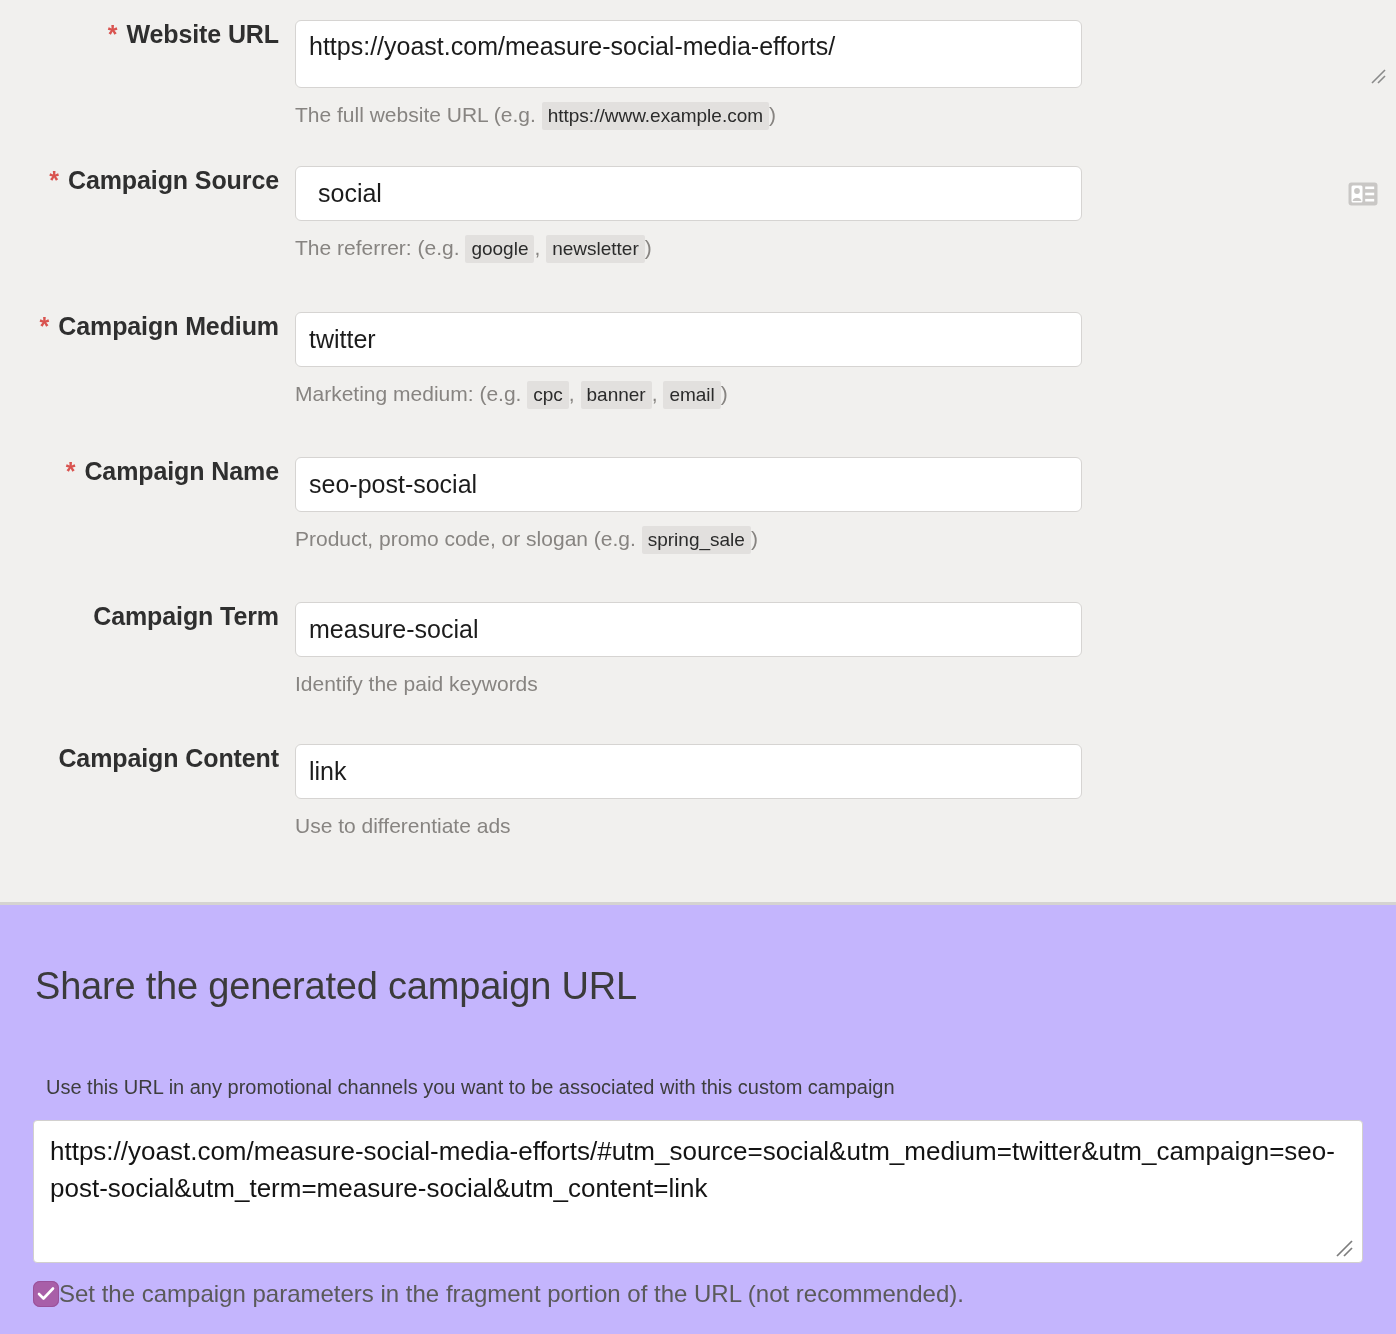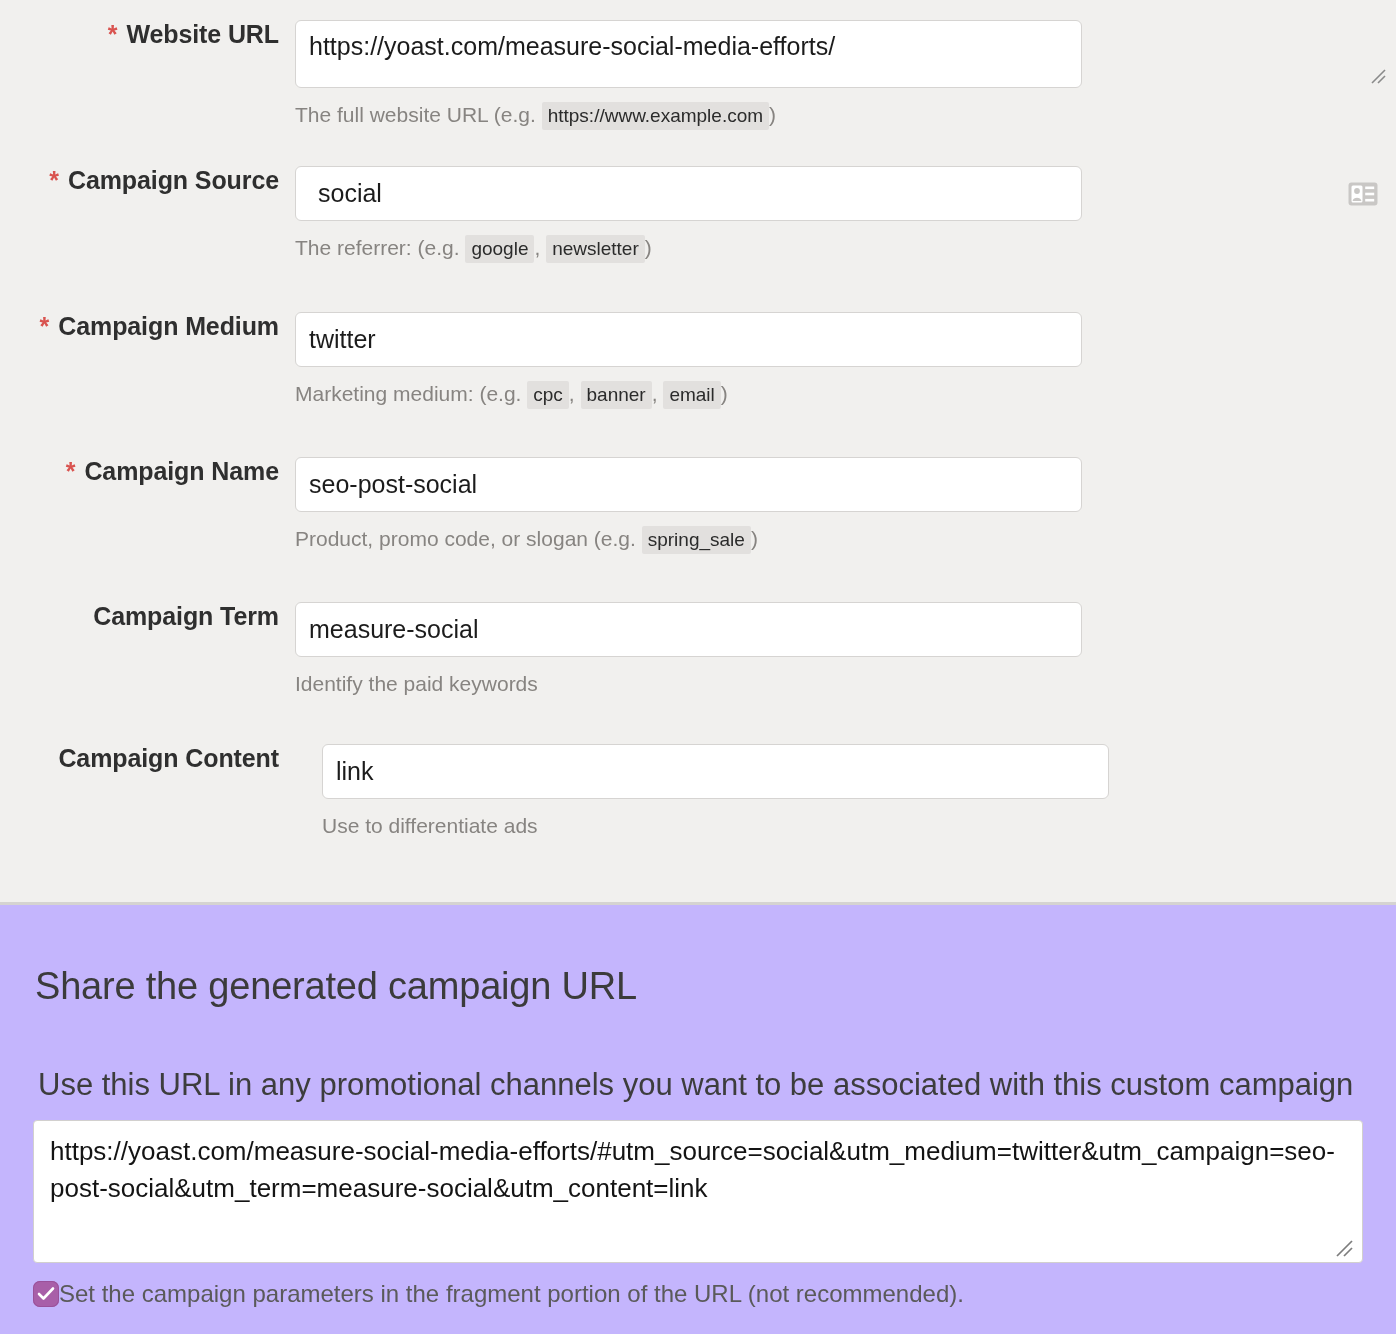--- a/index.html
+++ b/index.html
@@ -144,24 +144,24 @@
     color: #3b3b3b;
     letter-spacing: -0.2px;
     margin: 0;
     line-height: 1;
   }
 
   .share-sub {
     position: absolute;
     left: 34px;
     top: 160px;
-    font-size: 31px;
+    font-size: 20px;
     color: #3d3d3d;
     line-height: 1;
-    margin: 4px;
+    margin: 12px;
     white-space: nowrap;
   }
 
   .generated-url {
     position: absolute;
     left: 33px;
     top: 215px;
     width: 1330px;
     height: 143px;
     box-sizing: border-box;
@@ -291,21 +291,21 @@
   <div class="field-row" style="top:602px;">
     <div class="label-col">
       <span class="field-label">Campaign Term</span>
     </div>
     <div class="control-col">
       <input class="text-input" type="text" spellcheck="false" value="measure-social" style="">
       <div class="help-text">Identify the paid keywords</div>
     </div>
   </div>
 
-  <div class="field-row" style="top:744px;gap:27px;">
+  <div class="field-row" style="top:744px;">
     <div class="label-col">
       <span class="field-label">Campaign Content</span>
     </div>
     <div class="control-col">
       <input class="text-input" type="text" spellcheck="false" value="link" style="">
       <div class="help-text">Use to differentiate ads</div>
     </div>
   </div>
 
 </div>

